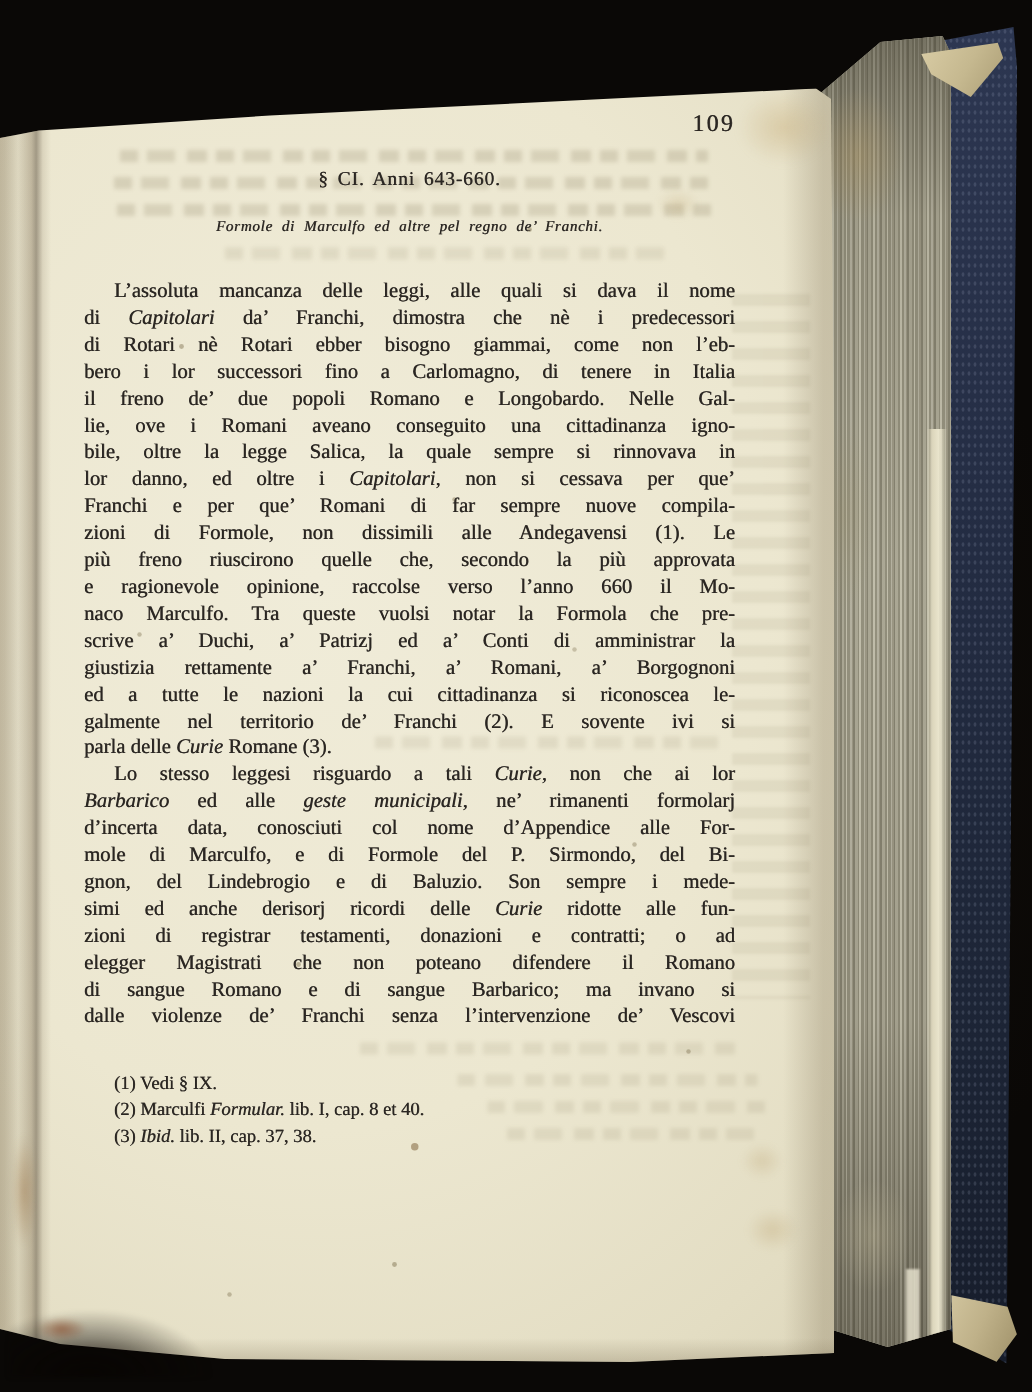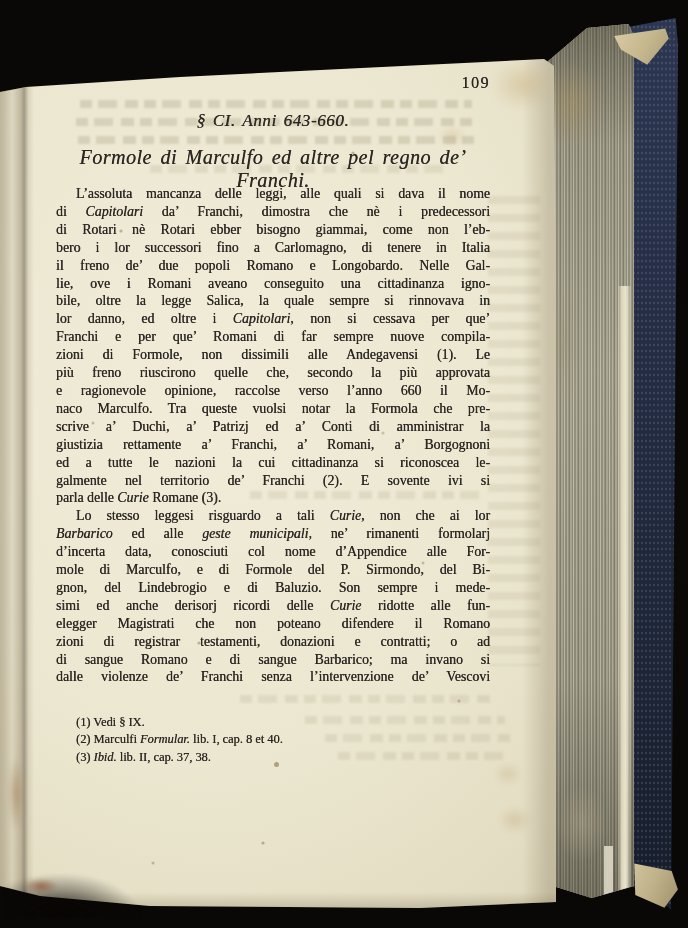--- a/index.html
+++ b/index.html
@@ -142,27 +142,26 @@
 
   
   .content{position:absolute;left:56px;top:0;width:434px;height:100%;z-index:5;color:var(--ink);}
   .content .pagenum{
     position:absolute;top:74px;left:0;width:100%;text-align:right;
     font-size:16px;letter-spacing:1.5px;
     text-shadow:.3px 0 0 rgba(42,38,34,.8);
   }
   .content .section{
     position:absolute;top:111px;left:0;width:100%;text-align:center;
-    font-size:17px;letter-spacing:.6px;word-spacing:2px;
+    font-size:13px;letter-spacing:.6px;word-spacing:2px;
     text-shadow:.3px 0 0 rgba(42,38,34,.8);
-    font-style:italic;
   }
   .content .title{
     position:absolute;top:146px;left:0;width:100%;text-align:center;
-    font-style:italic;font-size:20px;letter-spacing:.5px;word-spacing:3px;
+    font-style:italic;font-size:10px;letter-spacing:.5px;word-spacing:3px;
     text-shadow:.3px 0 0 rgba(42,38,34,.8);
   }
   .body-text{
     position:absolute;top:185px;left:0;width:434px;
     font-size:13.8px;line-height:17.9px;
     text-shadow:.3px 0 0 rgba(42,38,34,.85);
   }
   .tline{text-align:justify;text-align-last:justify;}
   .tline.first{padding-left:20px;}
   .tline.last{text-align-last:left;}
@@ -237,22 +236,22 @@
             <div class="tline">galmente nel territorio de’ Franchi (2). E sovente ivi si</div>
             <div class="tline last">parla delle <i>Curie</i> Romane (3).</div>
           </div>
           <div>
             <div class="tline first">Lo stesso leggesi risguardo a tali <i>Curie,</i> non che ai lor</div>
             <div class="tline"><i>Barbarico</i> ed alle <i>geste municipali,</i> ne’ rimanenti formolarj</div>
             <div class="tline">d’incerta data, conosciuti col nome d’Appendice alle For-</div>
             <div class="tline">mole di Marculfo, e di Formole del P. Sirmondo, del Bi-</div>
             <div class="tline">gnon, del Lindebrogio e di Baluzio. Son sempre i mede-</div>
             <div class="tline">simi ed anche derisorj ricordi delle <i>Curie</i> ridotte alle fun-</div>
+            <div class="tline">zioni di registrar testamenti, donazioni e contratti; o ad</div>
             <div class="tline">elegger Magistrati che non poteano difendere il Romano</div>
-            <div class="tline">zioni di registrar testamenti, donazioni e contratti; o ad</div>
             <div class="tline">di sangue Romano e di sangue Barbarico; ma invano si</div>
             <div class="tline">dalle violenze de’ Franchi senza l’intervenzione de’ Vescovi</div>
           </div>
         </div>
       <div class="footnotes">
           <div class="footnote">(1) Vedi § IX.</div>
           <div class="footnote">(2) Marculfi <i>Formular.</i> lib. I, cap. 8 et 40.</div>
           <div class="footnote">(3) <i>Ibid.</i> lib. II, cap. 37, 38.</div>
         </div>
     </div>

